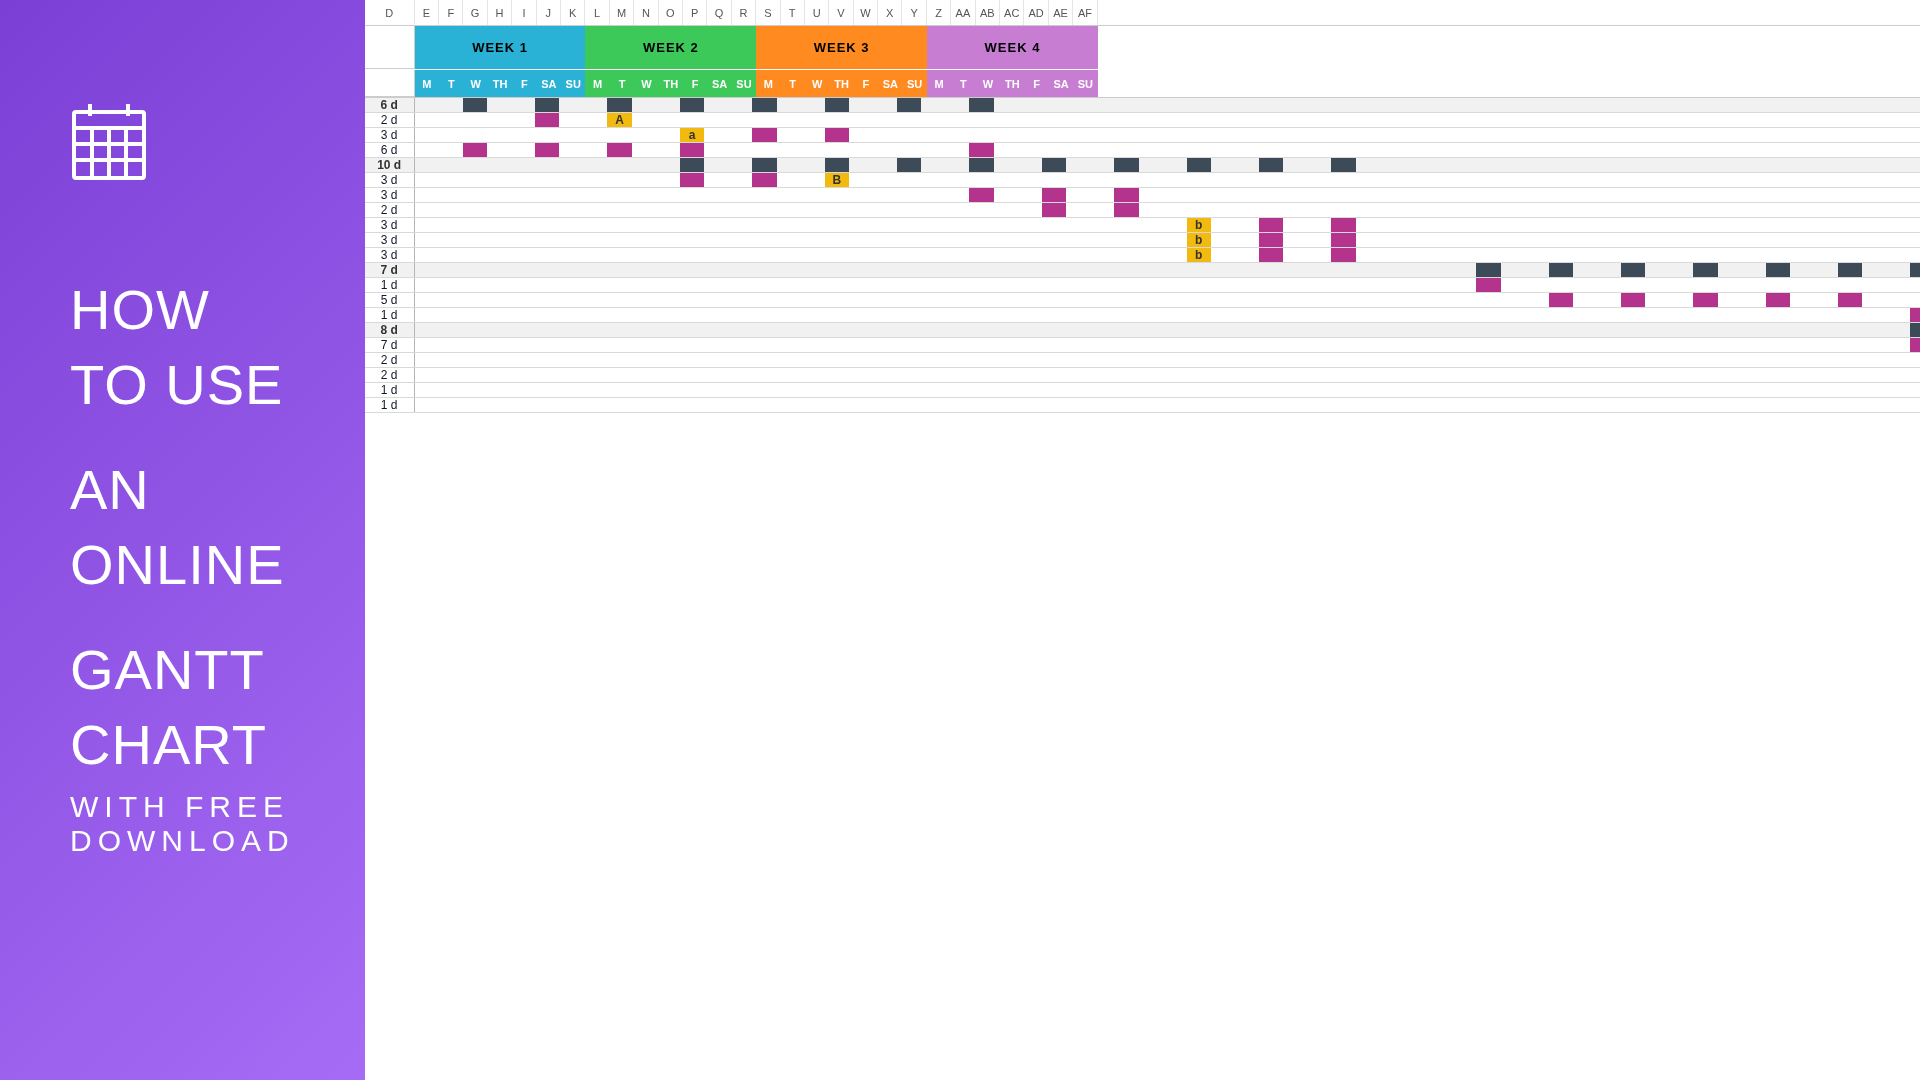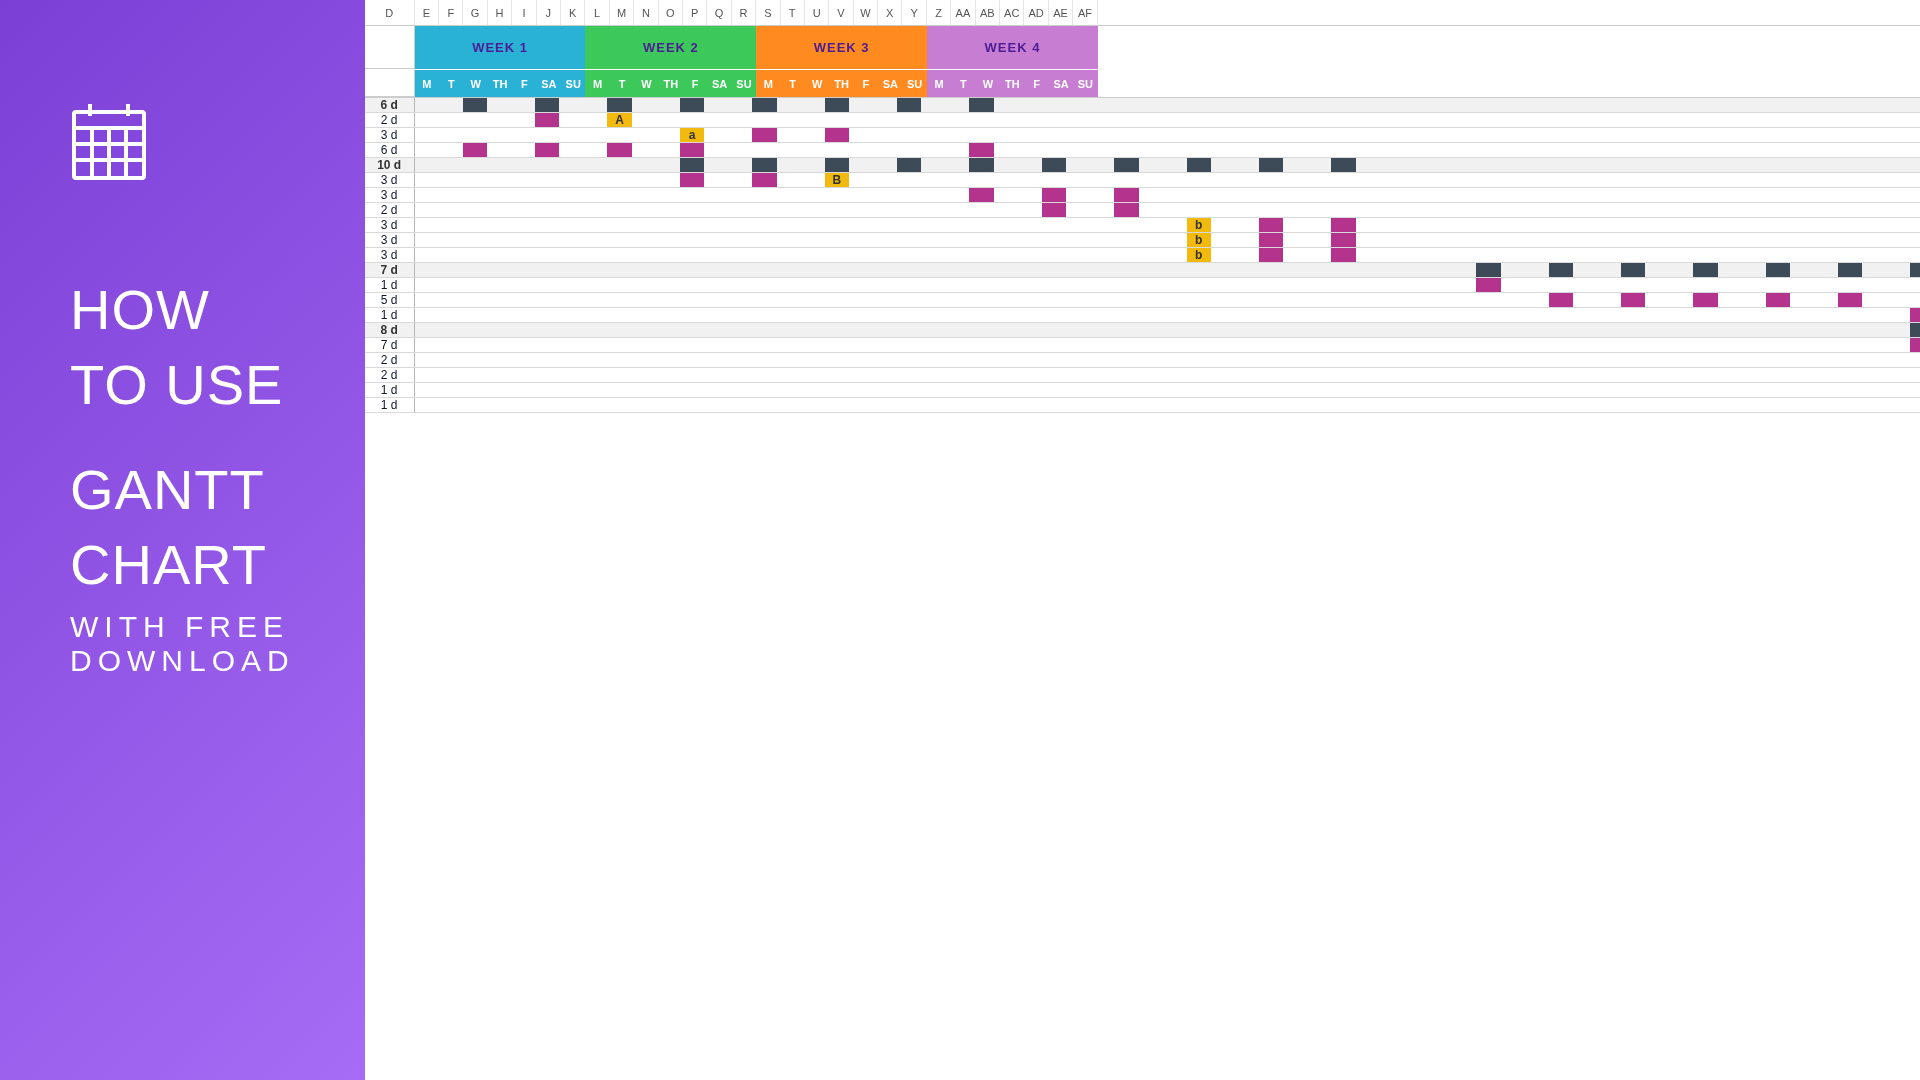--- a/index.html
+++ b/index.html
@@ -38,21 +38,21 @@
   }
   .col-letters div { border-right: 1px solid #e5e5e5; height: 100%; display:flex; align-items:center; justify-content:center; }
   
   .week-row {
     display: grid;
     grid-template-columns: 50px repeat(4, 170.8px);
     height: 44px;
     border-bottom: 1px solid #fff;
   }
   .week-blank { background: #fff; border-right:1px solid #ccc; border-bottom:1px solid #ccc;}
-  .week-cell { color:#4c1d95; font-weight:700; font-size:13px; display:flex; align-items:center; justify-content:center; letter-spacing:1px;}
+  .week-cell { color:#000000; font-weight:700; font-size:13px; display:flex; align-items:center; justify-content:center; letter-spacing:1px;}
   
   .day-row {
     display: grid;
     grid-template-columns: 50px repeat(28, 24.4px);
     height: 28px;
     border-bottom: 1px solid #ccc;
   }
   .day-blank { background:#fff; border-right:1px solid #ccc; border-bottom:1px solid #ccc;}
   .day-cell { color:#fff; font-size:11px; font-weight:700; display:flex; align-items:center; justify-content:center;}
   
@@ -95,20 +95,21 @@
         <line x1="20" y1="4" x2="20" y2="16"></line>
         <line x1="58" y1="4" x2="58" y2="16"></line>
         <line x1="4" y1="44" x2="74" y2="44"></line>
         <line x1="4" y1="60" x2="74" y2="60"></line>
         <line x1="22" y1="28" x2="22" y2="78"></line>
         <line x1="39" y1="28" x2="39" y2="78"></line>
         <line x1="56" y1="28" x2="56" y2="78"></line>
       </svg>
     </div>
     <div class="title-line">HOW TO USE</div>
+    <div class="title-line">AN ONLINE</div>
     <div class="title-line">GANTT CHART</div>
     <div class="subtitle">WITH FREE DOWNLOAD</div>
   </div>
 
   <div class="right">
     <div class="col-letters" id="col-letters">
         <div>D</div>
         <div>E</div>
         <div>F</div>
         <div>G</div>

